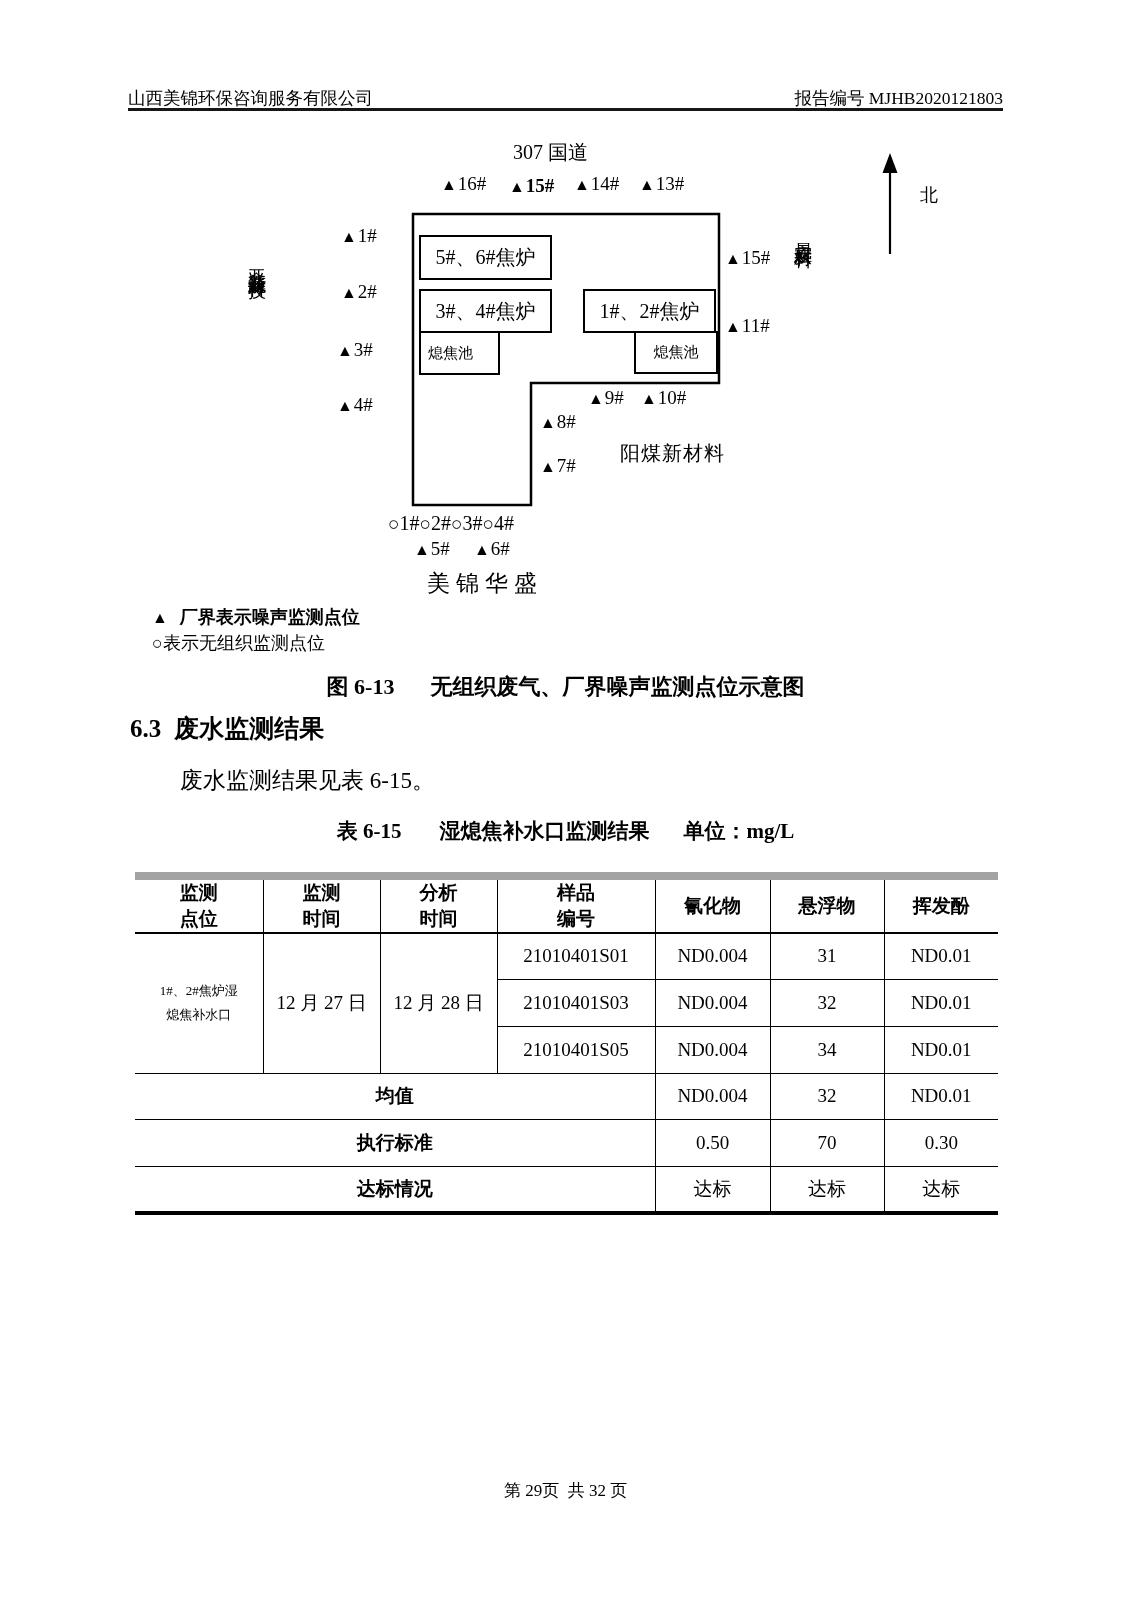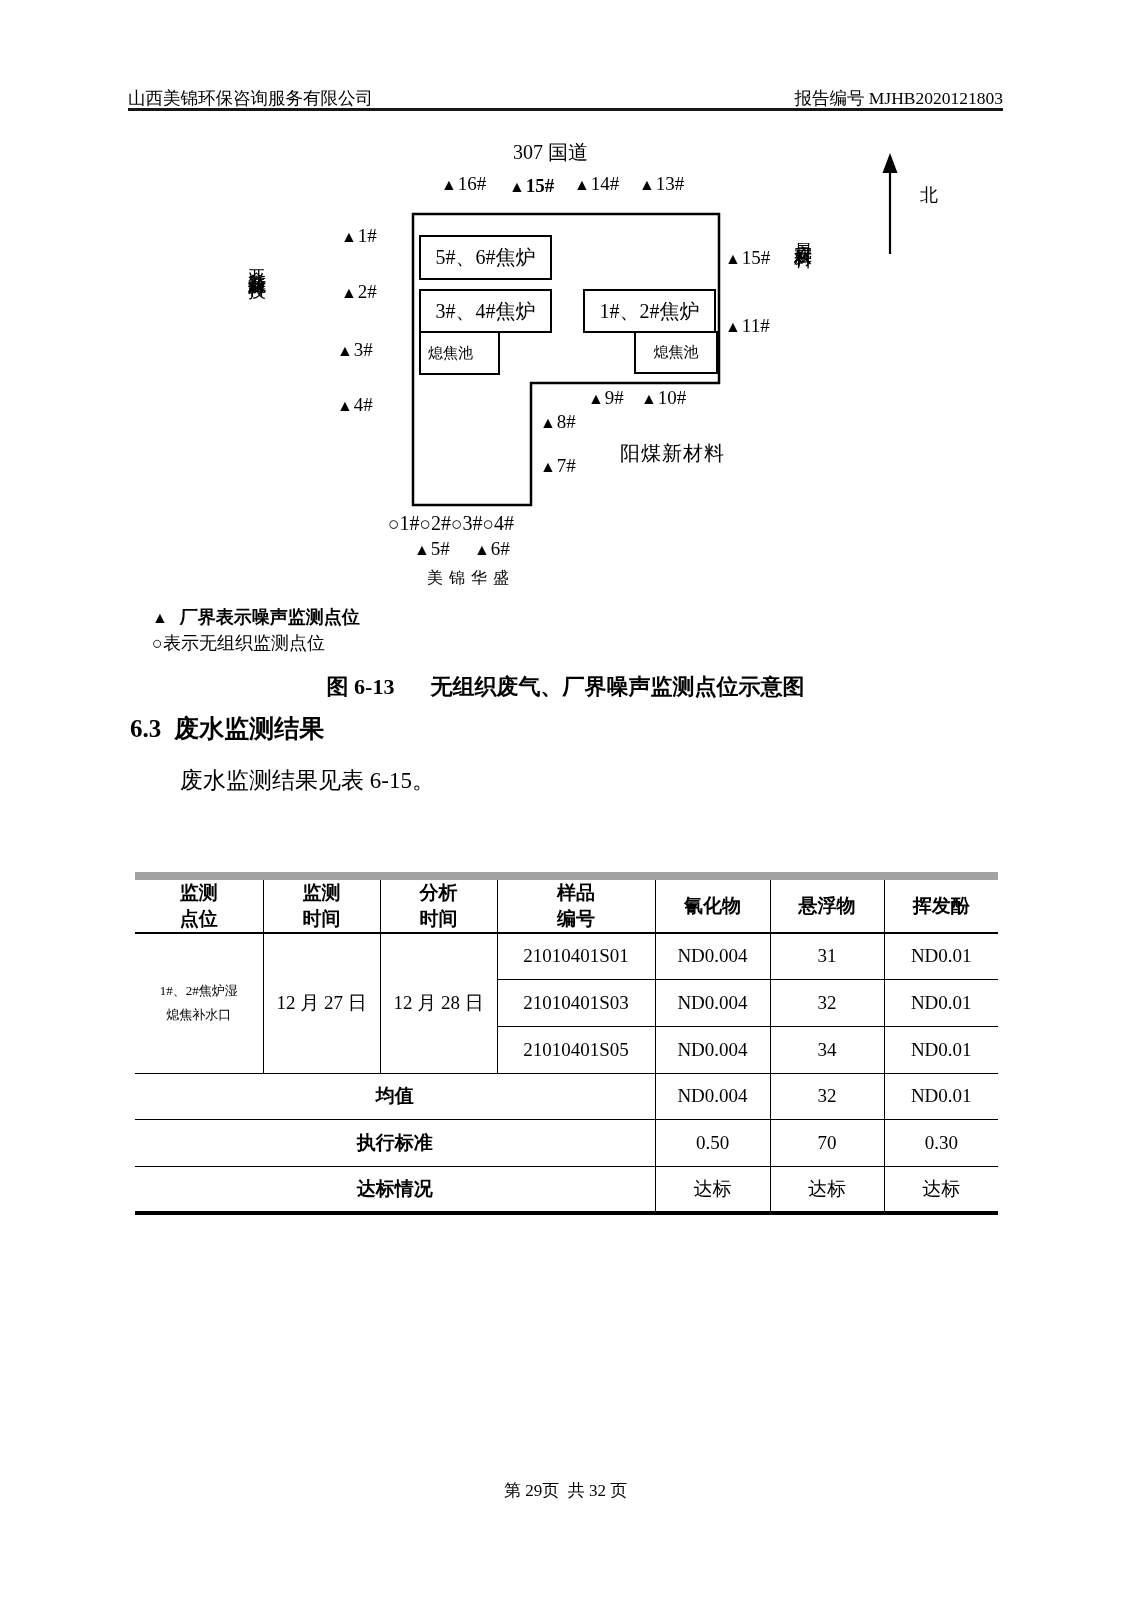--- a/index.html
+++ b/index.html
@@ -93,21 +93,21 @@
   <div class="pt" style="left:540px; top:455px;"><span class="tri">▲</span><span>7#</span></div>
 
   <div class="pt" style="left:388px; top:512px; font-size:20px;"><span class="circ">○</span><span>1#</span><span class="circ">○</span><span>2#</span><span class="circ">○</span><span>3#</span><span class="circ">○</span><span>4#</span></div>
 
   <div class="pt" style="left:414px; top:538px;"><span class="tri">▲</span><span>5#</span></div>
   <div class="pt" style="left:474px; top:538px;"><span class="tri">▲</span><span>6#</span></div>
 
   <div class="vtext" style="left:248px; top:255px;">亚鑫新能源科技</div>
   <div class="vtext" style="left:794px; top:228px;">晟宏炭材料</div>
   <div class="lbl" style="left:620px; top:440px; font-size:20px; letter-spacing:1px;">阳煤新材料</div>
-  <div class="lbl" style="left:427px; top:568px; font-size:16px; letter-spacing:6px;">美锦华盛</div>
+  <div class="lbl" style="left:427px; top:568px; font-size:23px; letter-spacing:6px;">美锦华盛</div>
 
   <div class="bx" style="left:419px; top:235px; width:133px; height:45px;">
       <span>5#、6#焦炉</span>
     </div>
   <div class="bx" style="left:419px; top:289px; width:133px; height:44px;">
       <span>3#、4#焦炉</span>
     </div>
   <div class="bx pool" style="left:419px; top:331px; width:81px; height:44px; justify-content:flex-start; padding-left:7px;">
       <span>熄焦池</span>
     </div>
@@ -127,20 +127,23 @@
 
   <div class="caption">
     <span>图 6-13</span><span class="cap-text">无组织废气、厂界噪声监测点位示意图</span>
   </div>
 
   <div class="h2">
     <span>6.3</span><span class="h2-text">废水监测结果</span>
   </div>
   <div class="para">废水监测结果见表 6-15。</div>
 
+  <div class="tbl-title">
+    <span>表 6-15</span><span class="t-main">湿熄焦补水口监测结果</span><span class="t-unit">单位：mg/L</span>
+  </div>
 
   <div class="tbl-wrap">
     <table>
       <colgroup>
         <col style="width:128px">
           <col style="width:117px">
           <col style="width:117px">
         <col style="width:158px">
           <col style="width:115px">
           <col style="width:114px">

